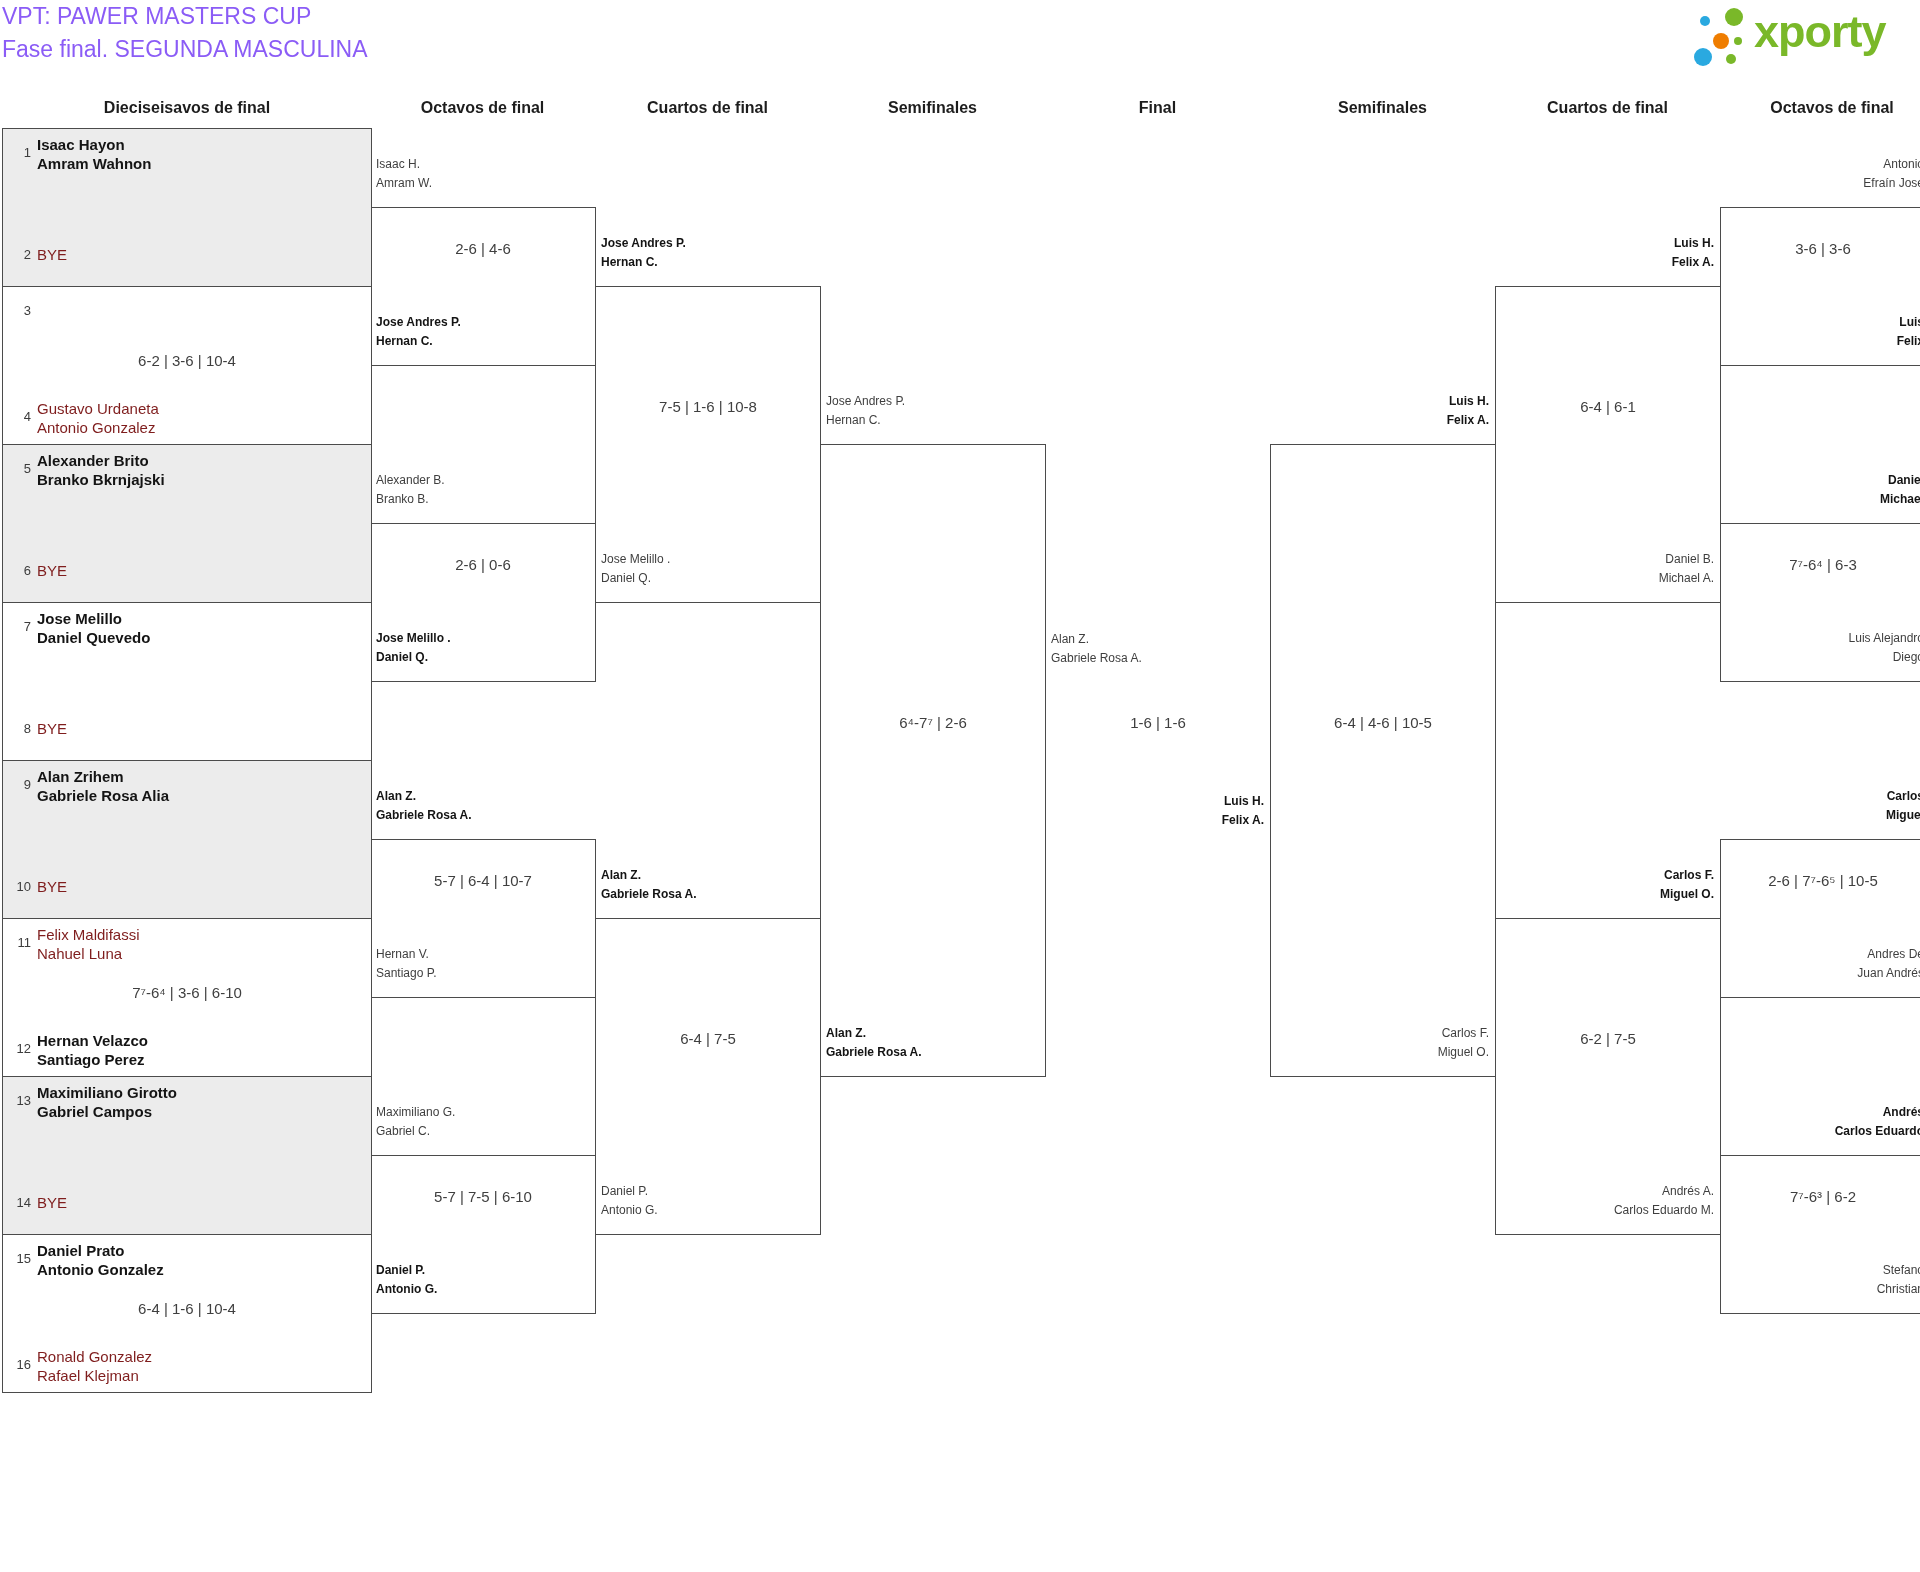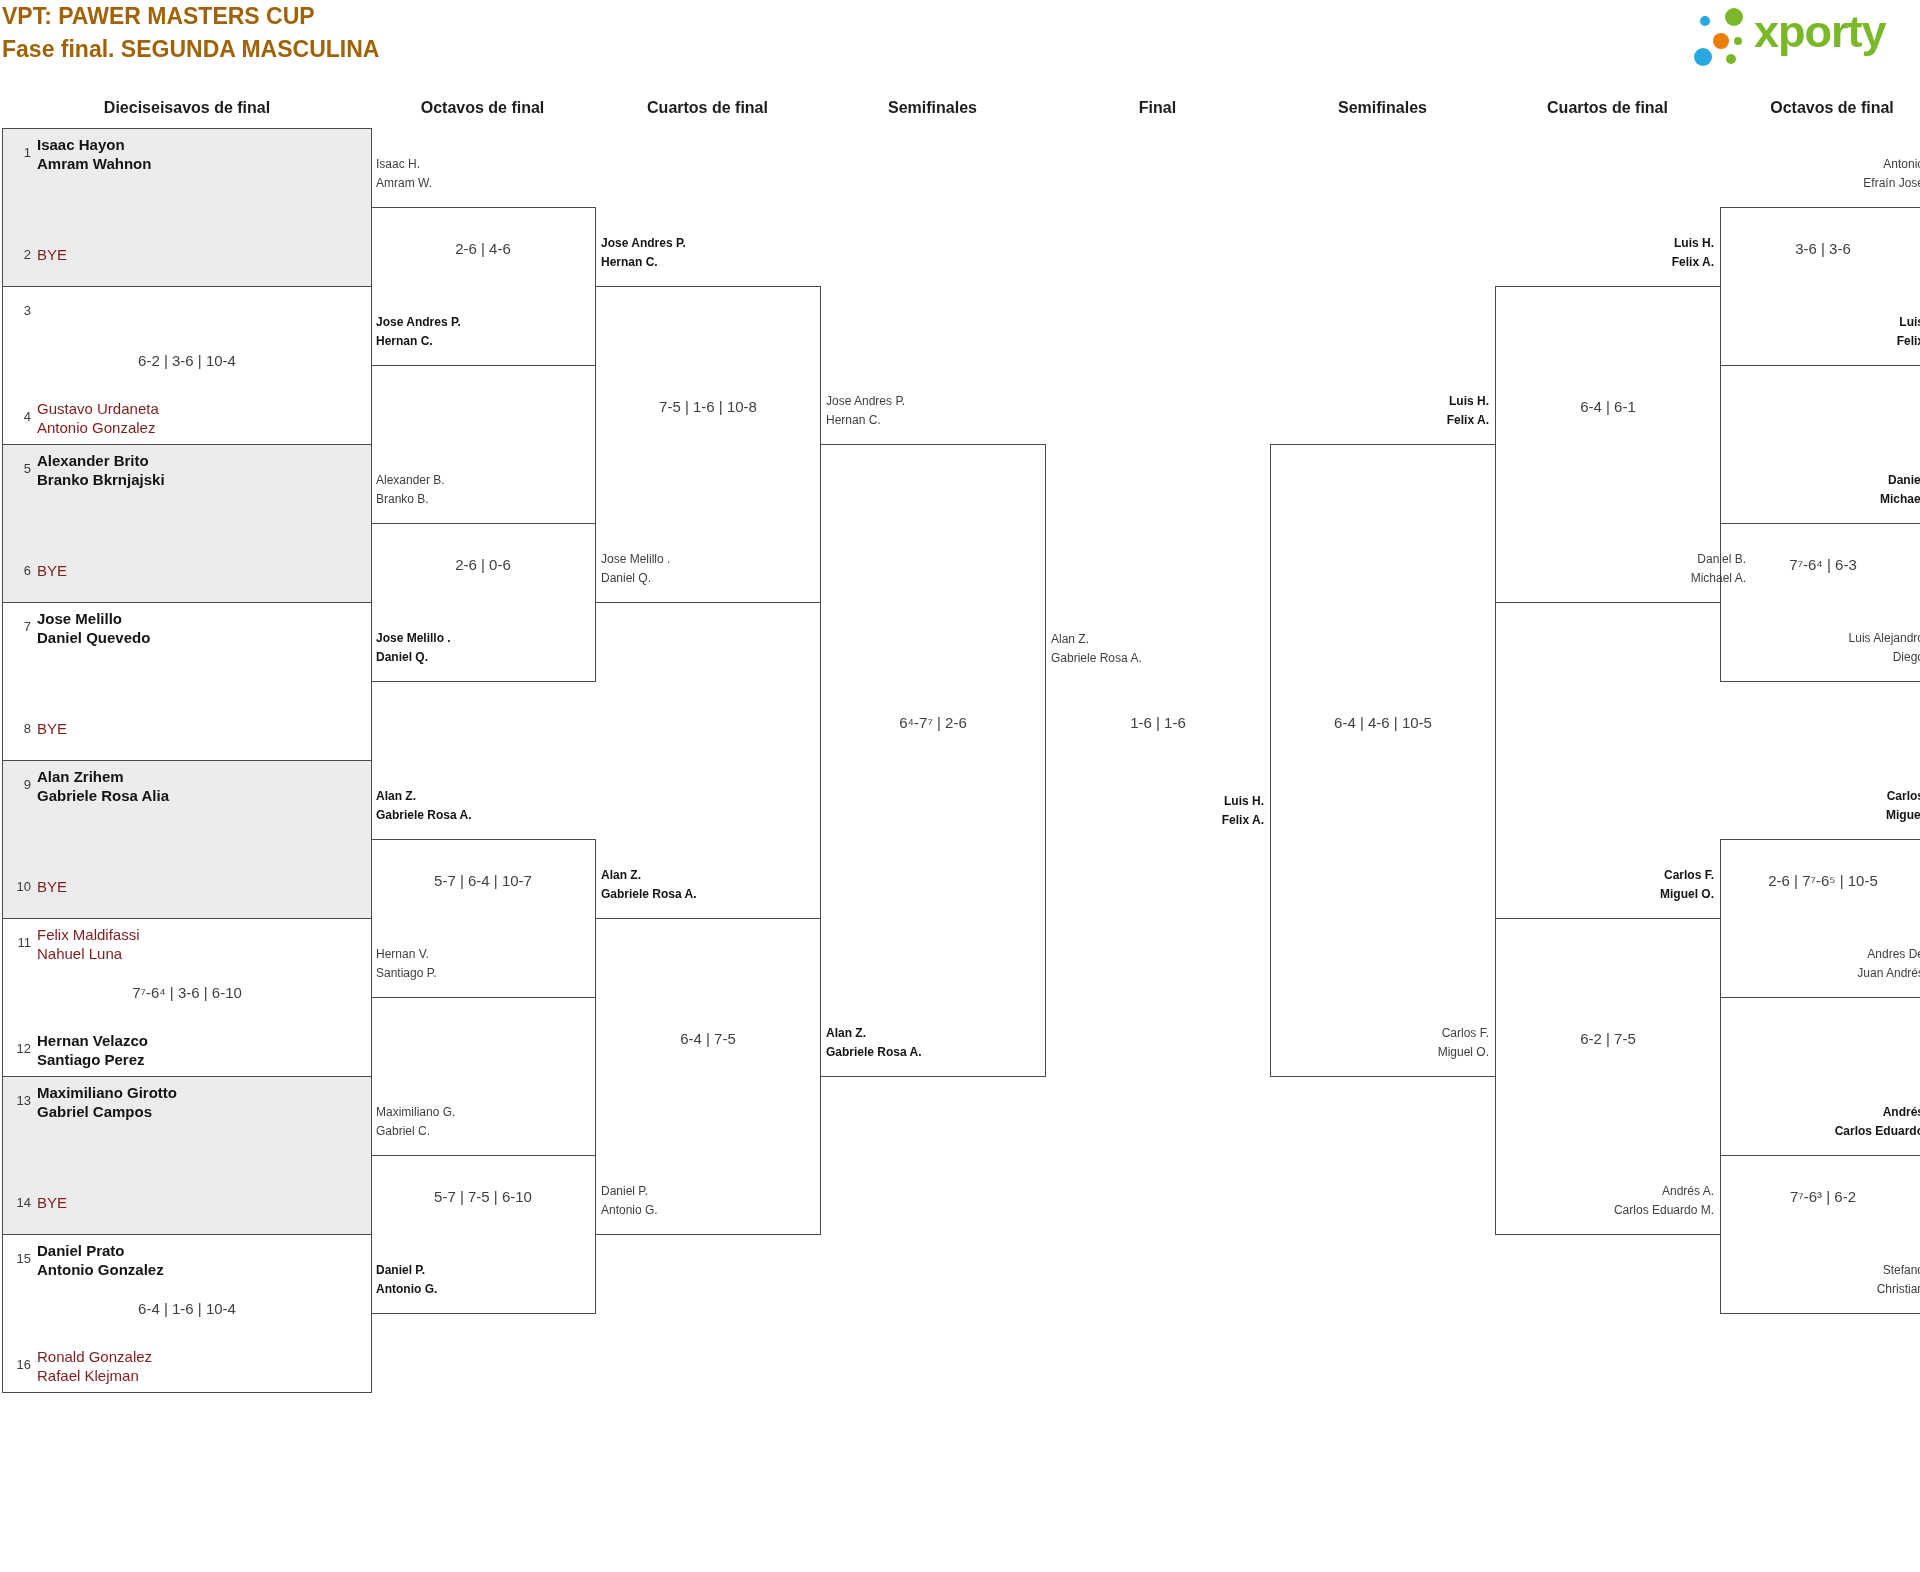--- a/index.html
+++ b/index.html
@@ -1,20 +1,20 @@
 <!DOCTYPE html>
 <html><head>
 <meta charset="utf-8">
 <style>
   html,body{margin:0;padding:0;background:#fff;}
   #canvas{position:relative;width:1920px;height:1572px;overflow:hidden;background:#fff;
           font-family:"Liberation Sans","DejaVu Sans",sans-serif;color:#1f1f1f;}
   .abs{position:absolute;}
   
-  .title-line{position:absolute;left:2px;font-size:23px;font-weight:700;color:#a16207;white-space:nowrap;}
+  .title-line{position:absolute;left:2px;font-size:23px;font-weight:400;color:#8b5cf6;white-space:nowrap;}
   
   .dot{position:absolute;border-radius:50%;}
   .logo-text{position:absolute;font-size:45px;font-weight:700;letter-spacing:-1px;white-space:nowrap;}
   
   .hdr{position:absolute;top:99px;font-size:16px;font-weight:600;color:#1d1d1d;text-align:center;white-space:nowrap;}
   
   .box{position:absolute;left:2px;width:370px;height:159px;border:1px solid #4b4b4b;box-sizing:border-box;background:#fff;}
   .box.shade{background:#ececec;}
   .seed{position:absolute;left:4px;width:24px;font-size:13px;color:#3c3c3c;text-align:right;line-height:17px;}
   .entry{position:absolute;left:34px;width:330px;font-size:15px;line-height:19px;color:#7f1d1d;}
@@ -255,21 +255,21 @@
       <div>Carlos F.</div>
       <div>Miguel O.</div>
     </div>
 
   <div class="score" style="left:1270px;top:713px;width:226px;">6-4 | 4-6 | 10-5</div>
 
   <div class="lbl b ra" style="left:1495px;top:234px;width:219px;">
       <div>Luis H.</div>
       <div>Felix A.</div>
     </div>
-  <div class="lbl ra" style="left:1495px;top:550px;width:219px;padding-left:32px;">
+  <div class="lbl ra" style="left:1495px;top:550px;width:219px;">
       <div>Daniel B.</div>
       <div>Michael A.</div>
     </div>
   <div class="lbl b ra" style="left:1495px;top:866px;width:219px;">
       <div>Carlos F.</div>
       <div>Miguel O.</div>
     </div>
   <div class="lbl ra" style="left:1495px;top:1182px;width:219px;">
       <div>Andrés A.</div>
       <div>Carlos Eduardo M.</div>

